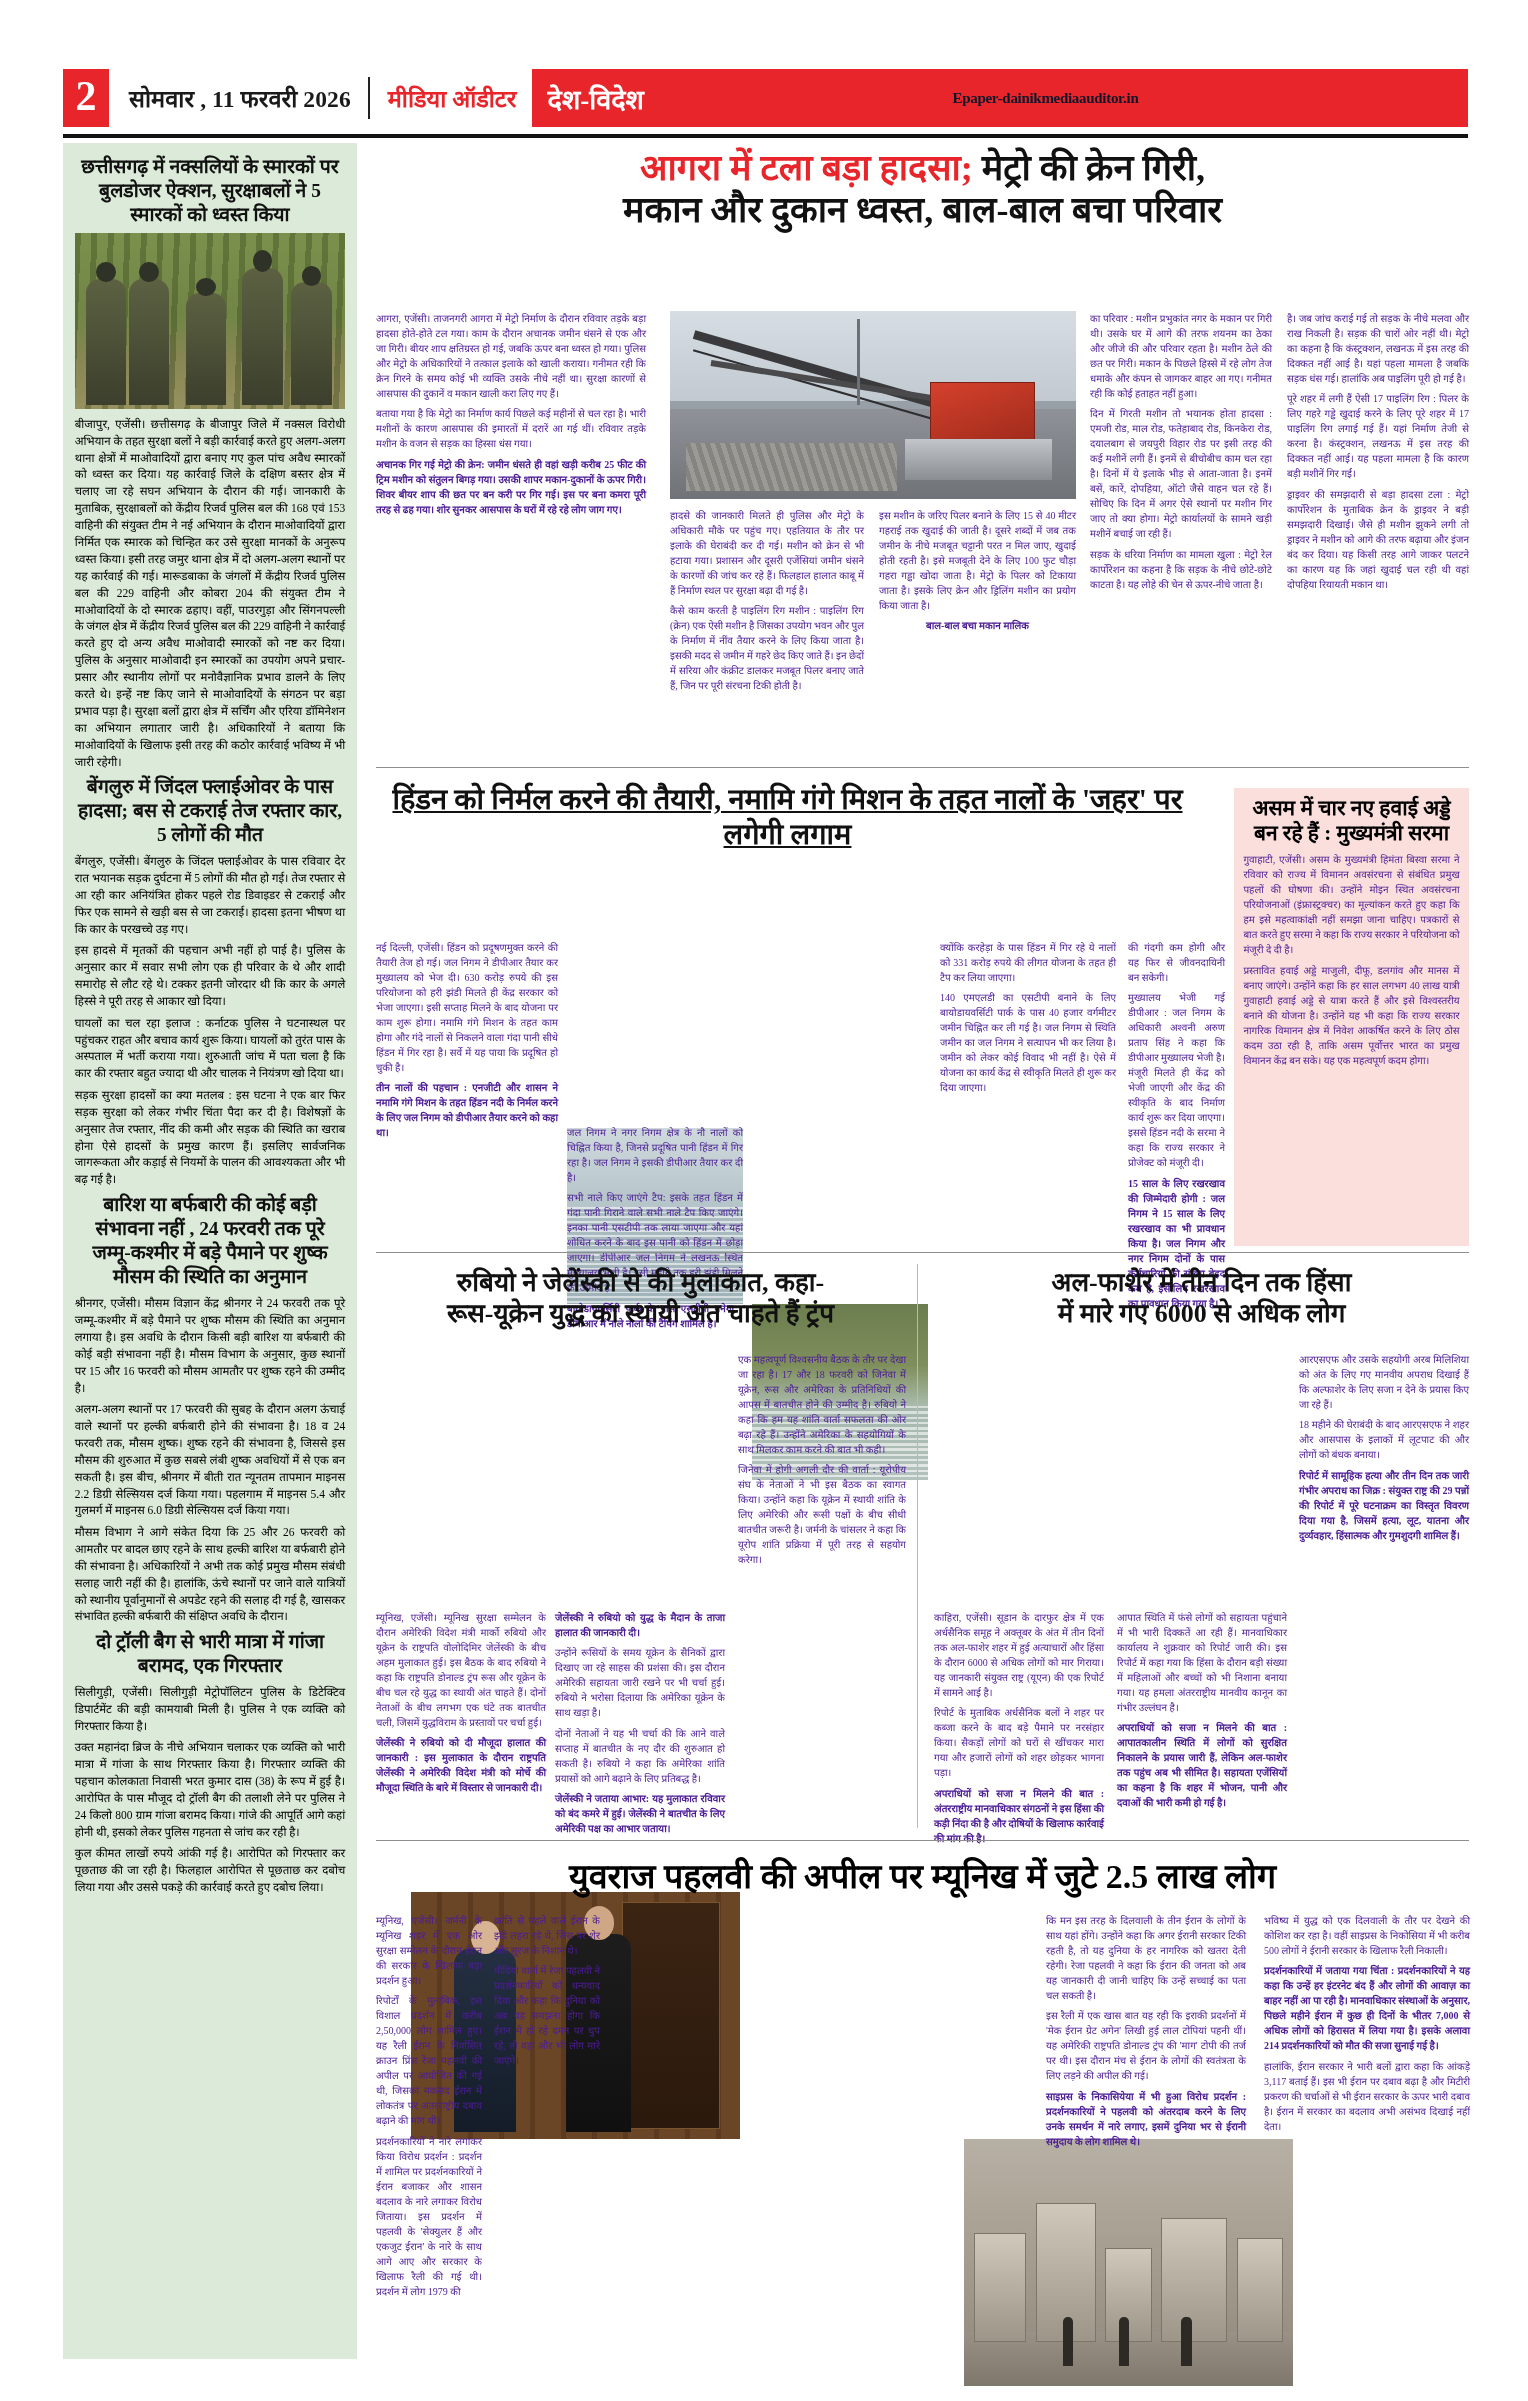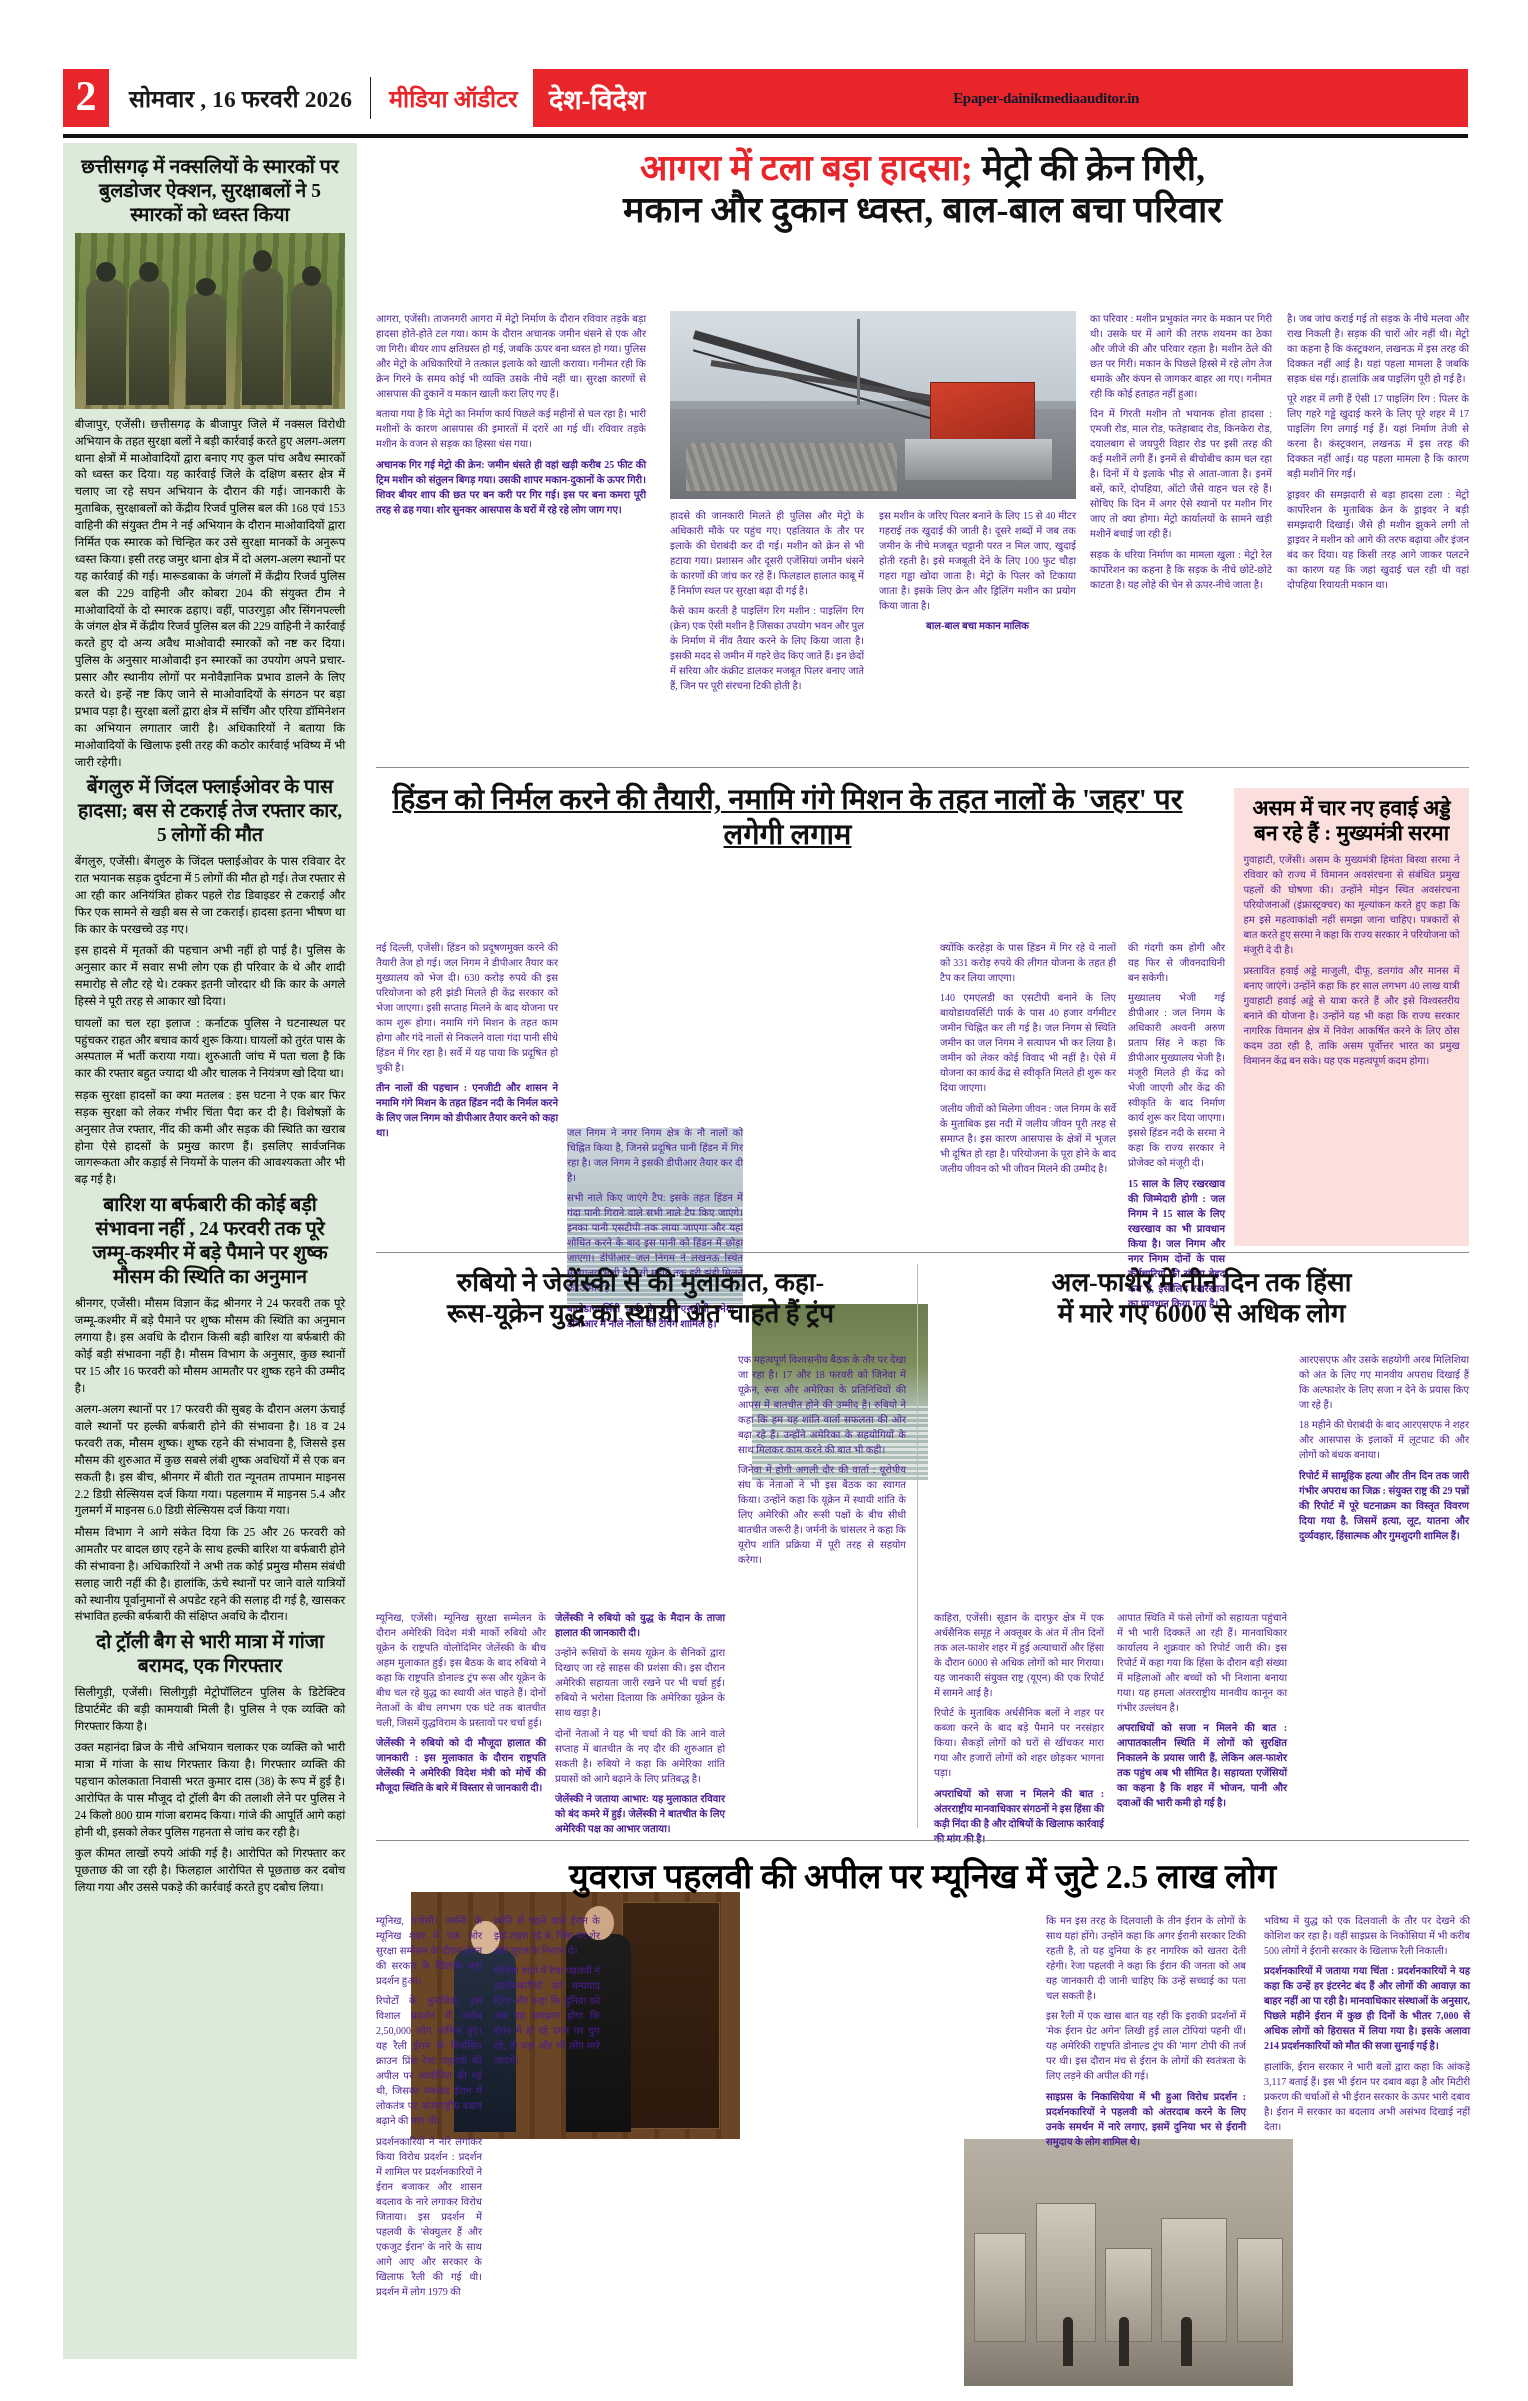--- a/index.html
+++ b/index.html
@@ -230,21 +230,21 @@
   .pinkbox .ph { font-size: 21px; font-weight:700; line-height:1.2; text-align:center; margin-bottom:5.9px; }
 </style>
 </head>
 <body>
 
 <div class="page">
 
   <div class="masthead">
     <div class="mh-pageno">2</div>
     <div class="mh-white">
-      <div class="mh-date">सोमवार , 16 फरवरी 2026</div>
+      <div class="mh-date">सोमवार , 11 फरवरी 2026</div>
       <div class="mh-div"></div>
       <div class="mh-brand">मीडिया ऑडीटर</div>
     </div>
     <div class="mh-section">देश-विदेश</div>
     <div class="mh-url">Epaper-dainikmediaauditor.in</div>
   </div>
   <div class="mh-rule"></div>
 
   <div class="sidebar">
 
@@ -349,21 +349,20 @@
 
   <div class="block body-col" style="left:567px; top:1125px; width:176px;">
     <p>जल निगम ने नगर निगम क्षेत्र के नौ नालों को चिह्नित किया है, जिनसे प्रदूषित पानी हिंडन में गिर रहा है। जल निगम ने इसकी डीपीआर तैयार कर दी है।</p>
     <p>सभी नाले किए जाएंगे टैप: इसके तहत हिंडन में गंदा पानी गिराने वाले सभी नाले टैप किए जाएंगे। इनका पानी एसटीपी तक लाया जाएगा और यहां शोधित करने के बाद इस पानी को हिंडन में छोड़ा जाएगा। डीपीआर जल निगम ने लखनऊ स्थित मुख्यालय भेजी है। इसी महीने तक हरी झंडी मिलने की उम्मीद है।</p>
     <p class="subhead">बायोडायवर्सिटी पार्क के पास एसटीपी बनेगा : डीपीआर में नाले नालों की टैपिंग शामिल है।</p>
   </div>
 
   <div class="block body-col" style="left:940px; top:940px; width:176px;">
     <p>क्योंकि करहेड़ा के पास हिंडन में गिर रहे ये नालों को 331 करोड़ रुपये की लीगत योजना के तहत ही टैप कर लिया जाएगा।</p>
     <p>140 एमएलडी का एसटीपी बनाने के लिए बायोडायवर्सिटी पार्क के पास 40 हजार वर्गमीटर जमीन चिह्नित कर ली गई है। जल निगम से स्थिति जमीन का जल निगम ने सत्यापन भी कर लिया है। जमीन को लेकर कोई विवाद भी नहीं है। ऐसे में योजना का कार्य केंद्र से स्वीकृति मिलते ही शुरू कर दिया जाएगा।</p>
-    <p>जलीय जीवों को मिलेगा जीवन : जल निगम के सर्वे के मुताबिक इस नदी में जलीय जीवन पूरी तरह से समाप्त है। इस कारण आसपास के क्षेत्रों में भूजल भी दूषित हो रहा है। परियोजना के पूरा होने के बाद जलीय जीवन को भी जीवन मिलने की उम्मीद है।</p>
   </div>
   <div class="block body-col" style="left:1128px; top:940px; width:97px;">
     <p>की गंदगी कम होगी और यह फिर से जीवनदायिनी बन सकेगी।</p>
     <p>मुख्यालय भेजी गई डीपीआर : जल निगम के अधिकारी अश्वनी अरुण प्रताप सिंह ने कहा कि डीपीआर मुख्यालय भेजी है। मंजूरी मिलते ही केंद्र को भेजी जाएगी और केंद्र की स्वीकृति के बाद निर्माण कार्य शुरू कर दिया जाएगा। इससे हिंडन नदी के सरमा ने कहा कि राज्य सरकार ने प्रोजेक्ट को मंजूरी दी।</p>
     <p class="subhead">15 साल के लिए रखरखाव की जिम्मेदारी होगी : जल निगम ने 15 साल के लिए रखरखाव का भी प्रावधान किया है। जल निगम और नगर निगम दोनों के पास कर्मचारियों की संख्या बेहद कम है, इसीलिए रखरखाव का प्रावधान किया गया है।</p>
   </div>
 
   <div class="block pinkbox" style="left:1234px; top:788px; width:235px; height:458px;">
     <div class="ph">असम में चार नए हवाई अड्डे बन रहे हैं : मुख्यमंत्री सरमा</div>
     <div class="body-col">

